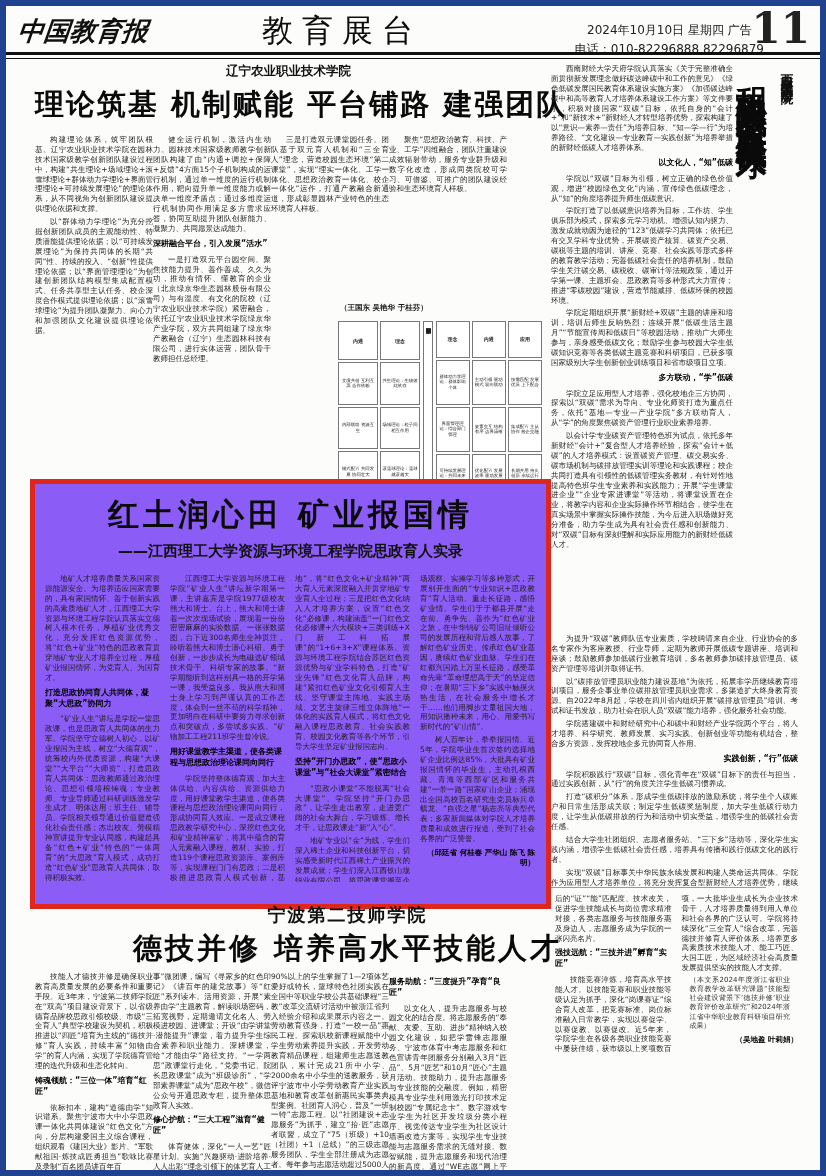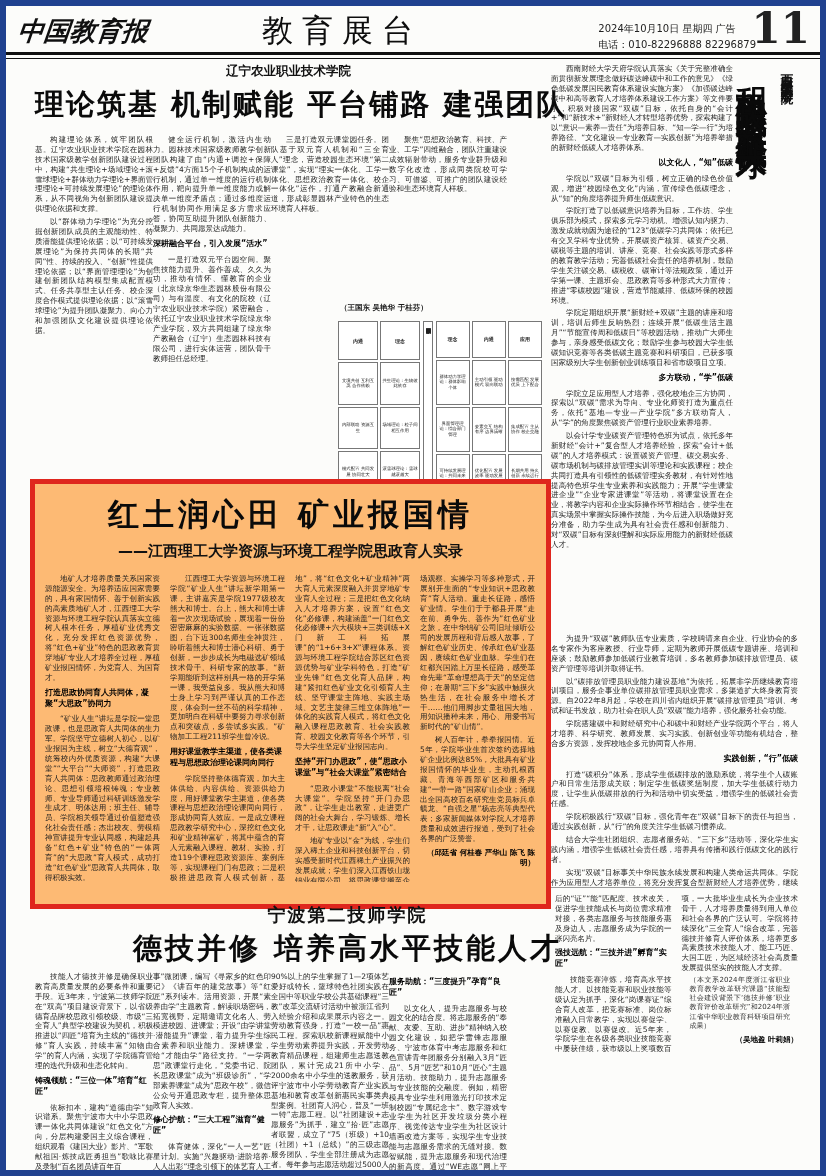--- a/index.html
+++ b/index.html
@@ -4,21 +4,21 @@
 <style>
   html,body{margin:0;padding:0;background:#4a4a4a;}
   .sheet{position:relative;width:826px;height:1176px;box-sizing:border-box;
     border:6px solid #20418f;background:#fcfcfa;overflow:hidden;
     font-family:"DejaVu Sans",sans-serif;color:#1c1c1c;}
   
   .masthead{position:absolute;left:12px;top:8px;font-family:"DejaVu Serif",serif;
     font-style:italic;font-weight:900;font-size:26px;transform:skewX(-6deg);color:#101010;}
   .section-title{position:absolute;left:256px;top:4px;width:280px;text-align:left;
     font-size:31px;font-weight:400;letter-spacing:9px;color:#0d0d0d;}
-  .hdr-info{position:absolute;right:64px;top:15px;font-size:10px;line-height:1.6;color:#222;text-align:left;}
+  .hdr-info{position:absolute;right:56px;top:15px;font-size:12px;line-height:1.6;color:#222;text-align:center;}
   .pagenum{position:absolute;right:10px;top:-2px;font-size:42px;font-weight:700;
     font-family:"DejaVu Serif",serif;color:#222;}
   .rule{position:absolute;left:0;right:0;top:46px;height:3px;border-top:3px solid #101010;border-bottom:1px solid #101010;}
   
   .art-kicker{font-size:12.5px;font-weight:700;text-align:center;color:#111;}
   .art-headline{font-family:"DejaVu Serif",serif;font-size:29px;font-weight:900;
     text-align:center;letter-spacing:2px;margin:5px 0 10px;color:#0a0a0a;white-space:nowrap;}
   .cols{display:flex;}
   .col{width:118px;overflow:hidden;text-align:justify;}
   .bp{font-size:7.5px;line-height:1.32;margin:0 0 3px;text-indent:2em;color:#1e1e1e;}
@@ -49,21 +49,21 @@
   .r-bodyB{position:absolute;left:545px;top:628px;width:247px;height:254px;overflow:hidden;text-align:justify;}
   .v-big{position:absolute;left:727px;top:58px;height:600px;writing-mode:vertical-rl;
     font-family:"DejaVu Serif",serif;font-weight:900;font-size:31px;line-height:1.15;
     letter-spacing:3px;color:#0a0a0a;}
   .v-big .part2{margin-inline-start:14px;}
   .v-kicker{position:absolute;left:772px;top:58px;height:180px;writing-mode:vertical-rl;
     font-size:12.5px;font-weight:700;letter-spacing:2px;color:#111;}
   .r-divider{position:absolute;left:545px;top:881px;width:215px;height:1px;background:#999;}
   
   .feat{position:absolute;left:24px;top:473px;width:521px;height:430px;box-sizing:border-box;
-    border:5px solid #df261d;background:#fdba74;padding:8px 10px 6px;}
+    border:5px solid #df261d;background:#8b5cf6;padding:8px 10px 6px;}
   .feat-headline{font-family:"DejaVu Serif",serif;font-size:31px;font-weight:900;text-align:center;
     letter-spacing:4px;color:#0a0a0a;margin:2px 0 6px;white-space:nowrap;}
   .feat-sub{font-size:15px;font-weight:700;text-align:center;margin:0 0 13px;color:#111;}
   .f-cols{display:flex;gap:10px;}
   .f-col{width:115px;height:308px;overflow:hidden;text-align:justify;}
   
   .b-header{position:absolute;left:29px;top:897px;width:625px;text-align:center;}
   .b-kicker{font-size:18px;font-weight:700;color:#111;letter-spacing:2px;}
   .b-headline{font-family:"DejaVu Serif",serif;font-size:29px;font-weight:900;letter-spacing:3px;
     color:#0a0a0a;margin-top:2px;white-space:nowrap;}
@@ -149,22 +149,22 @@
       <p class="bp">学院立足应用型人才培养，强化校地企三方协同，探索以“双碳”需求为导向、专业化师资打造为重点任务，依托“基地—专业—产业学院”多方联动育人，从“学”的角度聚焦碳资产管理行业职业素养培养。</p>
       <p class="bp">以会计学专业碳资产管理特色班为试点，依托多年新财经“会计+”复合型人才培养经验，探索“会计+低碳”的人才培养模式：设置碳资产管理、碳交易实务、碳市场机制与碳排放管理实训等理论和实践课程；校企共同打造具有引领性的低碳管理实务教材，有针对性地提高特色班学生专业素养和实践能力；开展“学生课堂进企业”“企业专家进课堂”等活动，将课堂设置在企业，将教学内容和企业实际操作环节相结合，使学生在真实场景中掌握实际操作技能，为今后进入职场做好充分准备，助力学生成为具有社会责任感和创新能力、对“双碳”目标有深刻理解和实际应用能力的新财经低碳人才。</p>
     </div>
     <div class="v-big"><span>积极融入国家战略</span><span class="part2">育新财经低碳人才</span></div>
     <div class="v-kicker">西南财经大学天府学院</div>
     <div class="r-bodyB">
       <p class="bp">为提升“双碳”教师队伍专业素质，学校聘请来自企业、行业协会的多名专家作为客座教授、行业导师，定期为教师开展低碳专题讲座、培训和座谈；鼓励教师参加低碳行业教育培训，多名教师参加碳排放管理员、碳资产管理等培训并取得证书。</p>
       <p class="bp">以“碳排放管理员职业能力建设基地”为依托，拓展非学历继续教育培训项目，服务企事业单位碳排放管理员职业需求，多渠道扩大终身教育资源。自2022年8月起，学校在四川省内组织开展“碳排放管理员”培训、考试和证书发放，助力社会在职人员“双碳”能力培养，强化服务社会功能。</p>
       <p class="bp">学院搭建碳中和财经研究中心和碳中和财经产业学院两个平台，将人才培养、科学研究、教师发展、实习实践、创新创业等功能有机结合，整合多方资源，发挥校地企多元协同育人作用。</p>
       <p class="sub center">实践创新，“行”低碳</p>
+      <p class="bp">学院积极践行“双碳”目标，强化青年在“双碳”目标下的责任与担当，通过实践创新，从“行”的角度关注学生低碳习惯养成。</p>
       <p class="bp">打造“碳积分”体系，形成学生低碳排放的激励系统，将学生个人碳账户和日常生活形成关联；制定学生低碳奖惩制度，加大学生低碳行动力度，让学生从低碳排放的行为和活动中切实受益，增强学生的低碳社会责任感。</p>
-      <p class="bp">学院积极践行“双碳”目标，强化青年在“双碳”目标下的责任与担当，通过实践创新，从“行”的角度关注学生低碳习惯养成。</p>
       <p class="bp">结合大学生社团组织、志愿者服务站、“三下乡”活动等，深化学生实践内涵，增强学生低碳社会责任感，培养具有传播和践行低碳文化的践行者。</p>
       <p class="bp">实现“双碳”目标事关中华民族永续发展和构建人类命运共同体。学院作为应用型人才培养单位，将充分发挥复合型新财经人才培养优势，继续在低碳办学、人才培养、继续教育等多方面为“双碳”目标的实现作出努力。</p>
 
     </div>
     <div class="r-divider"></div>
   </div>
 
   <div class="feat">
     <div class="feat-headline">红土润心田 矿业报国情</div>
     <div class="feat-sub">——江西理工大学资源与环境工程学院思政育人实录</div>

